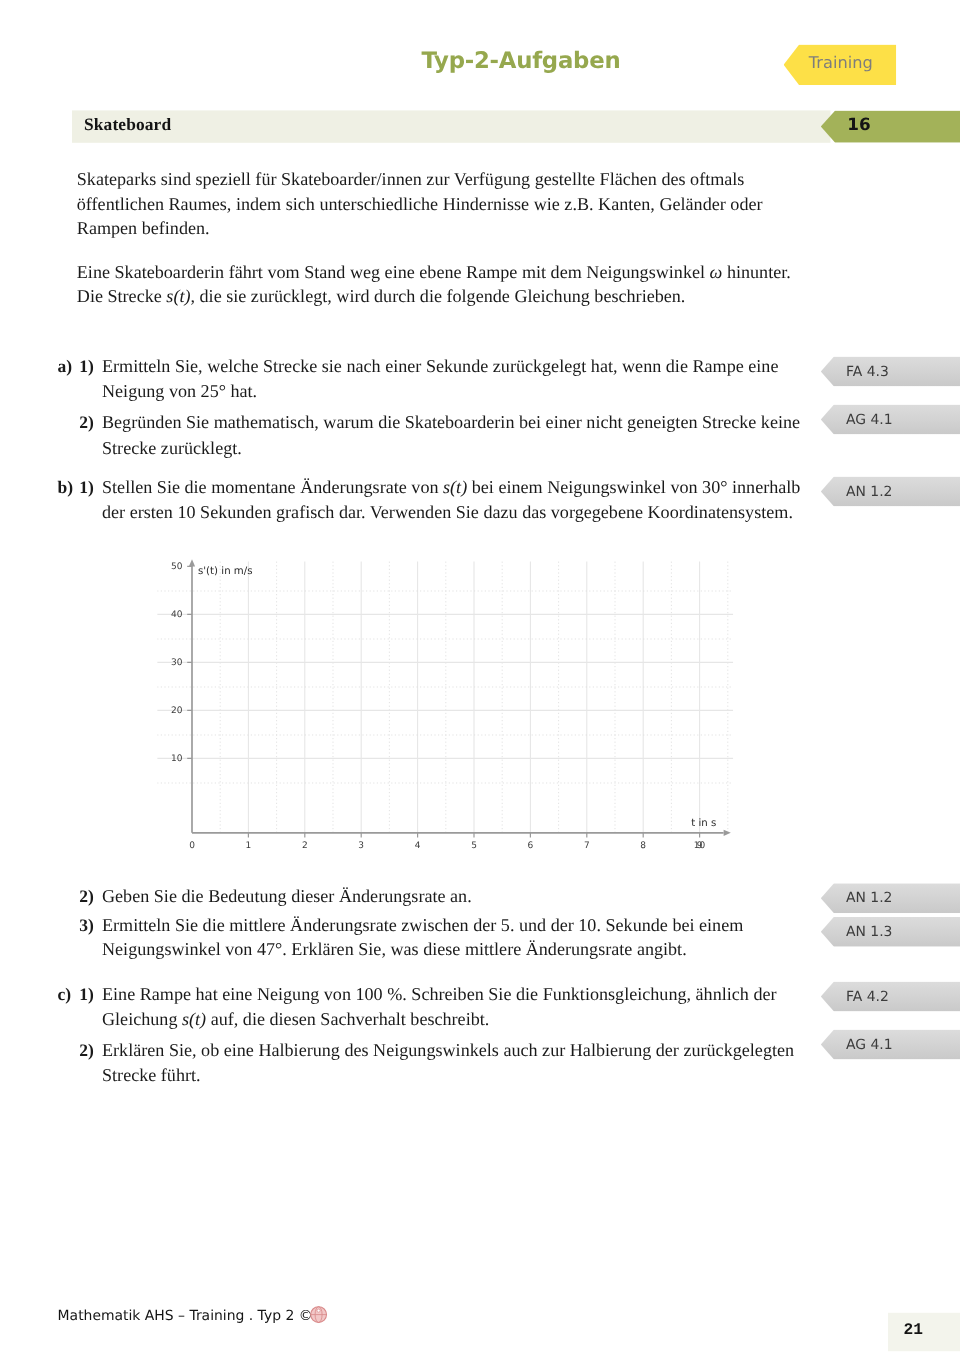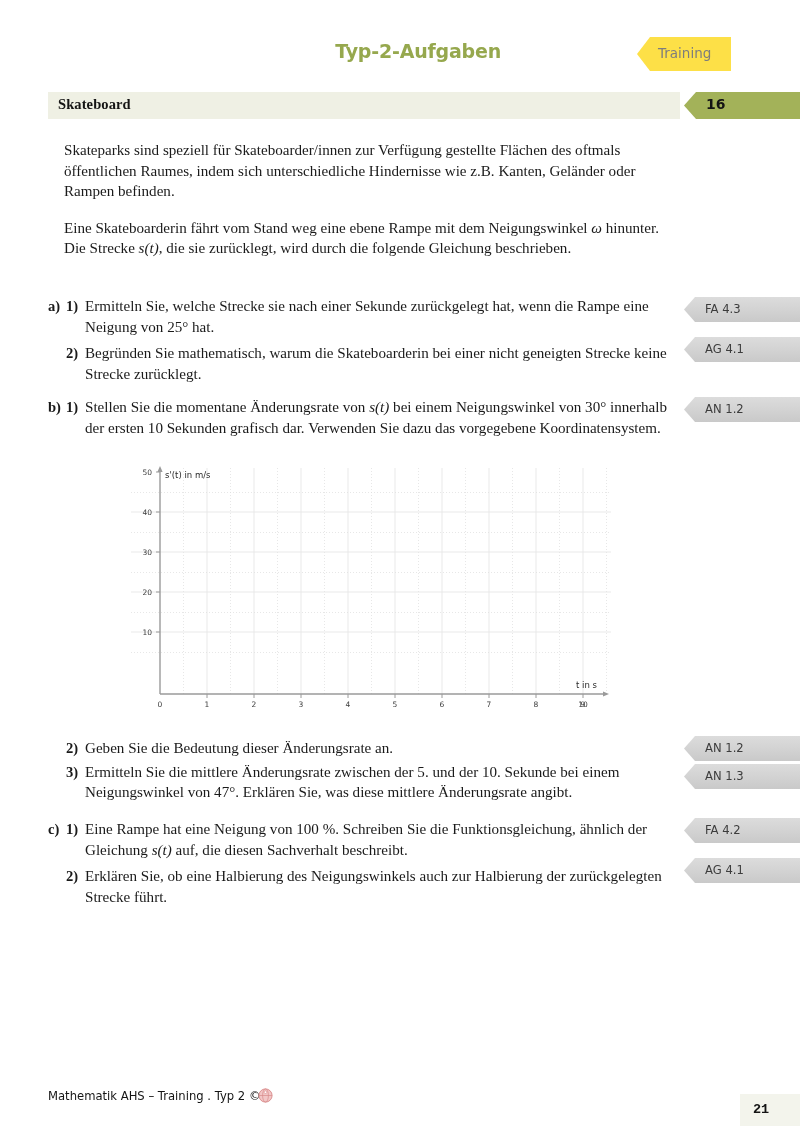--- a/index.html
+++ b/index.html
@@ -13,21 +13,21 @@
     position: relative;
     font-family: "Liberation Serif", "DejaVu Serif", serif;
     color: #1a1a1a;
     overflow: hidden;
   }
 
   
   #header {
     position: absolute;
     top: 18px;
-    left: 0;
+    left: 16px;
     width: 769px;
     height: 44px;
   }
   #doc-title {
     position: absolute;
     right: 268px;
     top: 22px;
     font-family: "DejaVu Sans", "Liberation Sans", sans-serif;
     font-weight: bold;
     font-size: 19px;
@@ -50,21 +50,21 @@
     left: 21px;
     top: 8px;
     font-family: "DejaVu Sans", "Liberation Sans", sans-serif;
     font-size: 13.5px;
     color: #7d7d7d;
   }
 
   
   #title-bar {
     position: absolute;
-    left: 48px;
+    left: 60px;
     top: 92px;
     width: 632px;
     height: 27px;
     background: #eff0e4;
   }
   #title-bar span {
     position: absolute;
     left: 10px;
     top: 4px;
     font-family: "Liberation Serif", "DejaVu Serif", serif;

